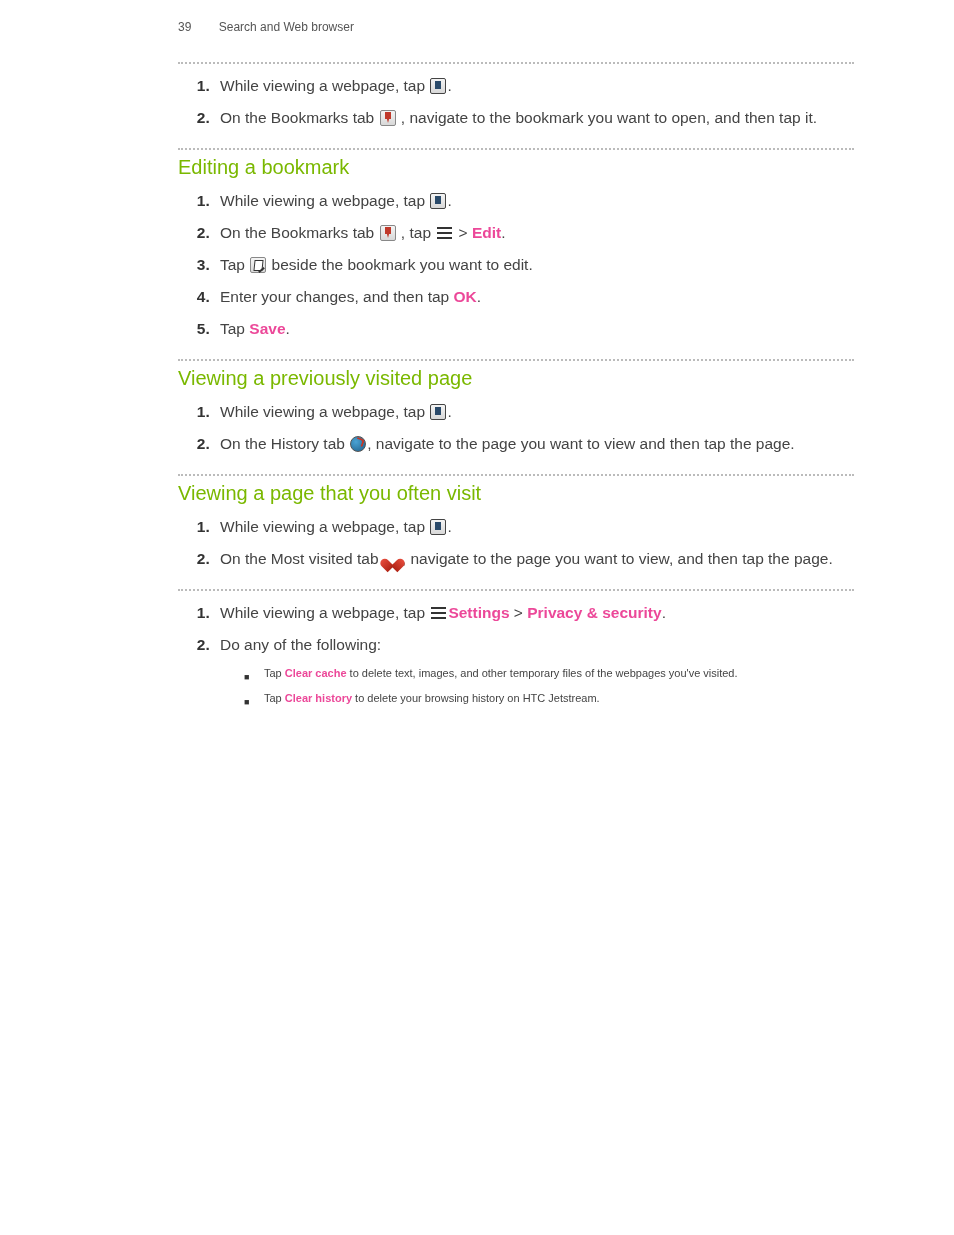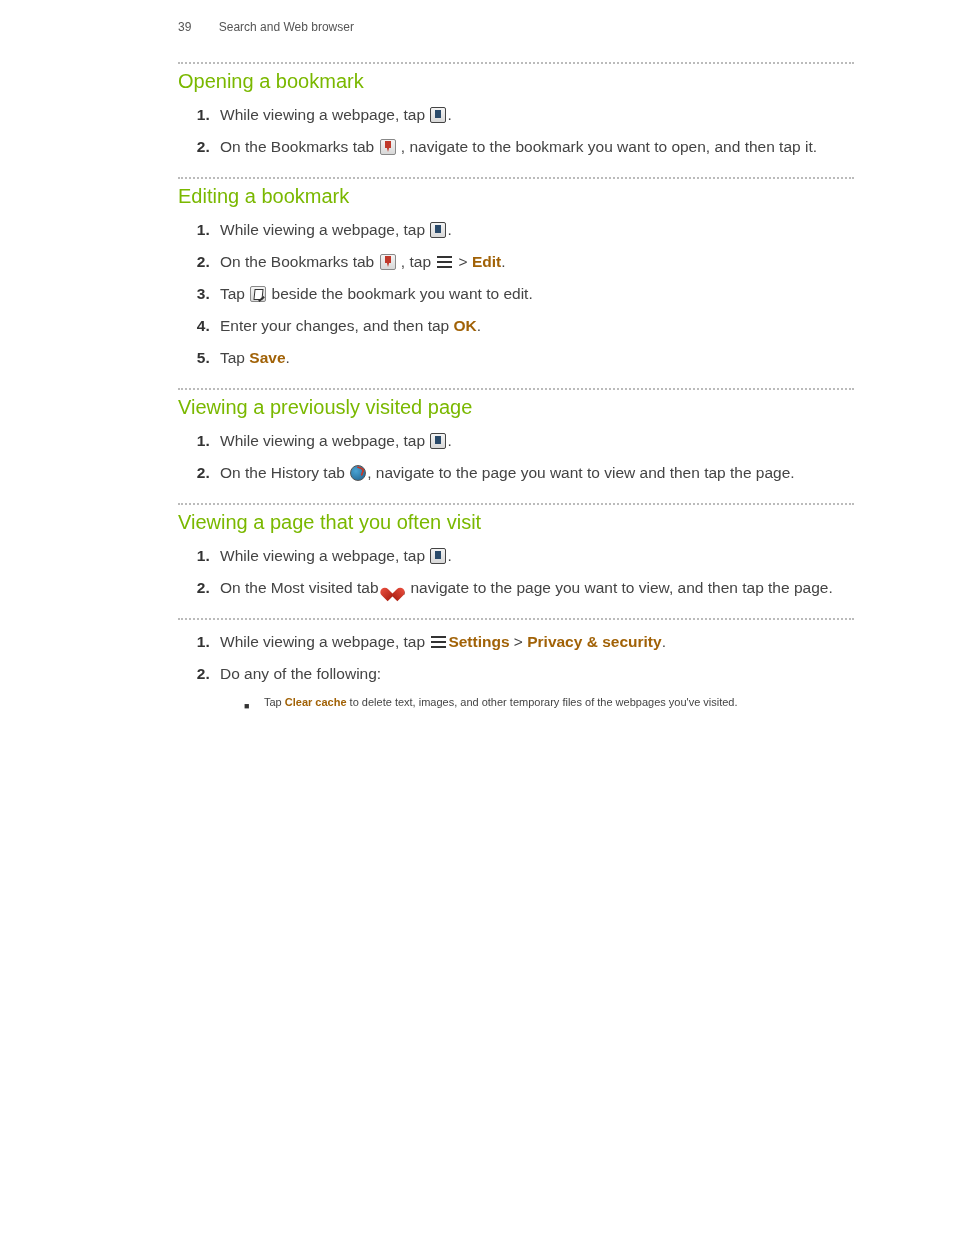--- a/index.html
+++ b/index.html
@@ -65,21 +65,21 @@
   ul.bullets > li::before {
     content: "■";
     font-size: 9px;
     position: absolute;
     left: 0;
     top: 6px;
     color: #333;
   }
   .bold {
     font-weight: 600;
-    color: #a16207;
+    color: #ec4899;
   }
   
   .ico {
     display: inline-block;
     width: 16px;
     height: 16px;
     vertical-align: -3px;
     border-radius: 2px;
     position: relative;
     margin: 0 1px;
@@ -190,21 +190,20 @@
 
 <div class="page">
 
   <div class="header">
     <span class="page-num">39</span>
     <span>Search and Web browser</span>
   </div>
 
   <div id="sections">
       <hr class="dot-rule">
-      <h2>Opening a bookmark</h2>
       <ol class="steps">
         <li><span>While viewing a webpage, tap </span><span class="ico ico-bookmarks"></span><span>.</span></li>
         <li><span>On the Bookmarks tab </span><span class="ico ico-ribbon"></span><span> , navigate to the bookmark you want to open, and then tap it.</span></li>
       </ol>
       <hr class="dot-rule">
       <h2>Editing a bookmark</h2>
       <ol class="steps">
         <li><span>While viewing a webpage, tap </span><span class="ico ico-bookmarks"></span><span>.</span></li>
         <li><span>On the Bookmarks tab </span><span class="ico ico-ribbon"></span><span> , tap </span><span class="ico ico-menu"></span><span> &gt; </span><span class="bold">Edit</span><span>.</span></li>
         <li><span>Tap </span><span class="ico ico-edit"></span><span> beside the bookmark you want to edit.</span></li>
@@ -221,17 +220,18 @@
       <h2>Viewing a page that you often visit</h2>
       <ol class="steps">
         <li><span>While viewing a webpage, tap </span><span class="ico ico-bookmarks"></span><span>.</span></li>
         <li><span>On the Most visited tab </span><span class="ico ico-heart"></span><span>, navigate to the page you want to view, and then tap the page.</span></li>
       </ol>
       <hr class="dot-rule">
       <ol class="steps">
         <li><span>While viewing a webpage, tap </span><span class="ico ico-menu"></span><span class="bold">Settings</span><span> &gt; </span><span class="bold">Privacy &amp; security</span><span>.</span></li>
         <li><span>Do any of the following:</span><ul class="bullets">
             <li><span>Tap </span><span class="bold">Clear cache</span><span> to delete text, images, and other temporary files of the webpages you've visited.</span></li>
+            <li><span>Tap </span><span class="bold">Clear history</span><span> to delete your browsing history on HTC Jetstream.</span></li>
           </ul></li>
       </ol>
     </div>
 
 </div>
 
 </body></html>

